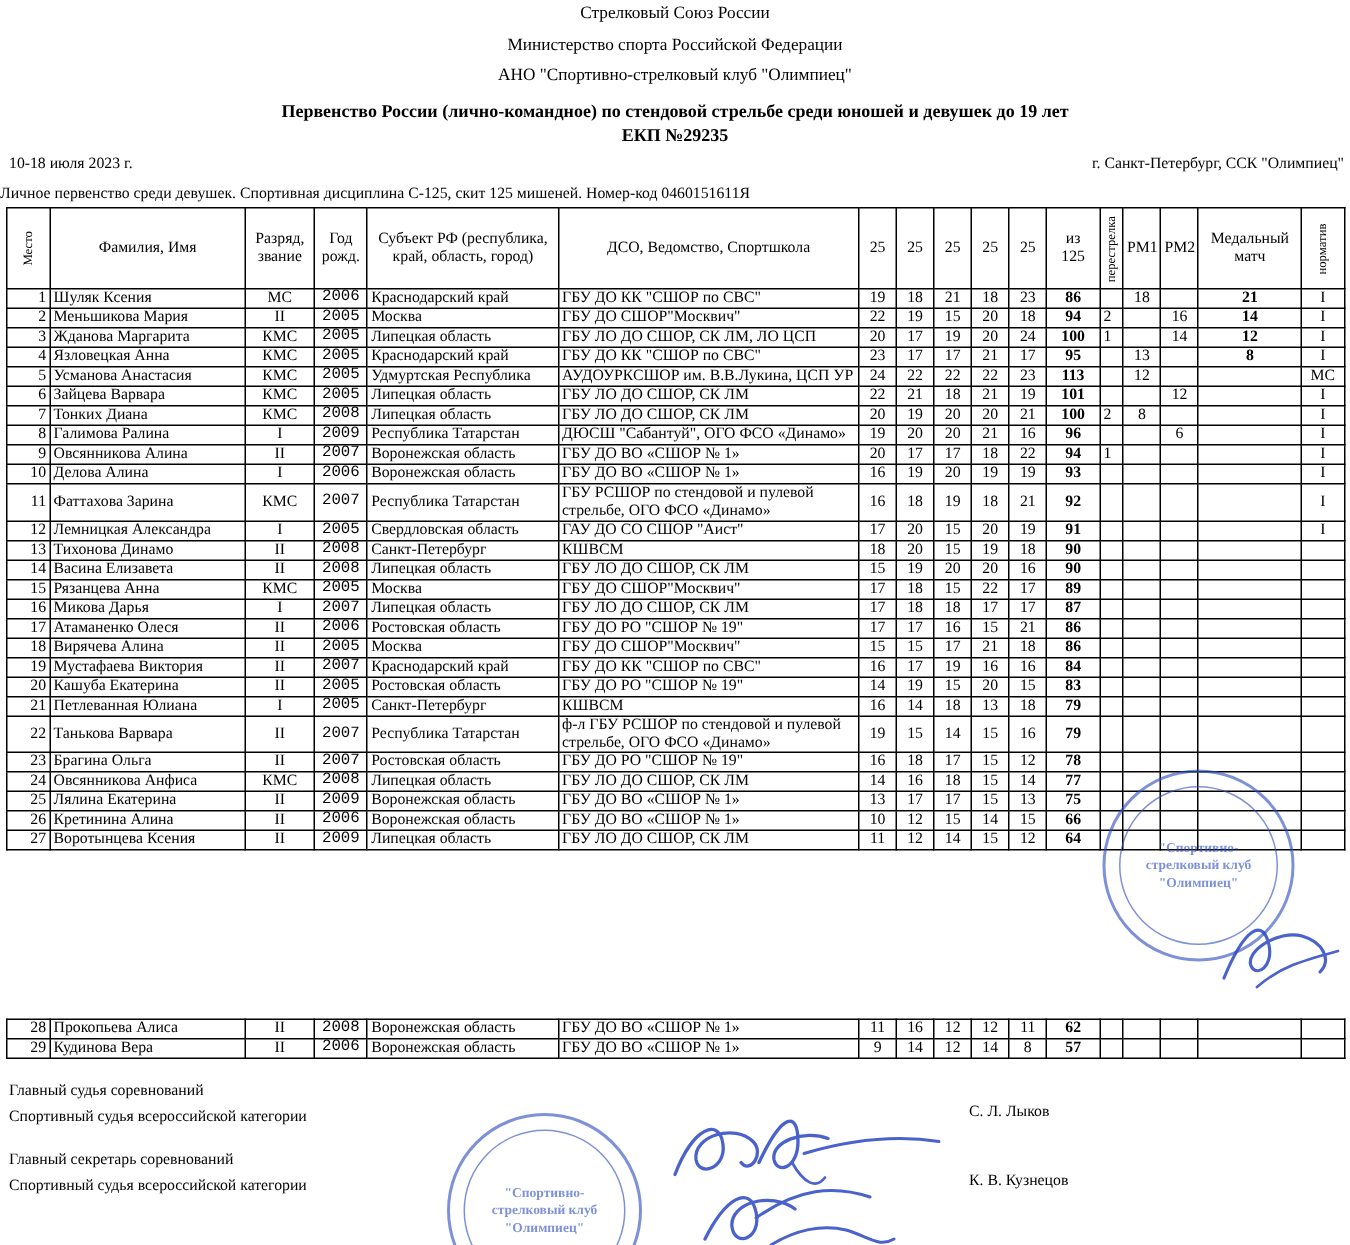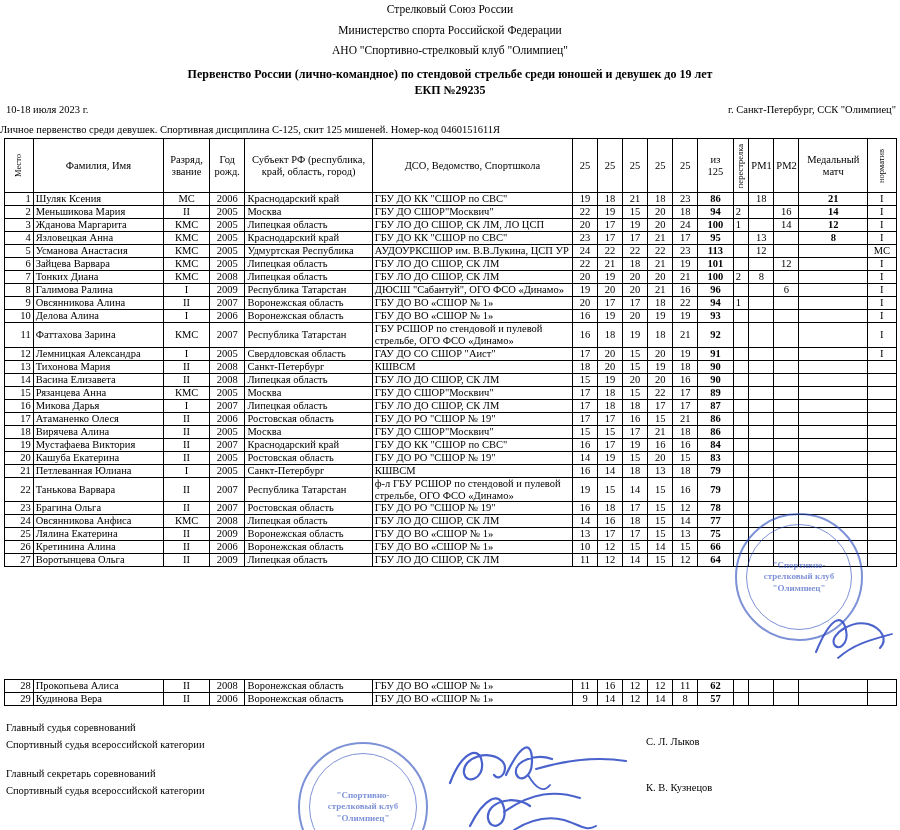--- a/index.html
+++ b/index.html
@@ -58,21 +58,21 @@
     transform: rotate(180deg);
     white-space: nowrap;
     font-size: 8.5px;
     margin: 0 auto;
   }
   .vh-wrap { display: flex; align-items: center; justify-content: center; height: 50px; }
 
   td.c-place   { text-align: right;  padding-right: 3px; }
   td.c-name    { text-align: left;   padding-left: 3px; }
   td.c-rank    { text-align: center; }
-  td.c-year    { text-align: center; }
+  td.c-year    { text-align: center; font-family: Liberation Mono, monospace; }
   td.c-region  { text-align: left;   padding-left: 3px; }
   td.c-club    { text-align: left;   padding-left: 3px; }
   td.c-s       { text-align: center; }
   td.c-total   { text-align: center; font-weight: bold; }
   td.c-shoot   { text-align: left; padding-left: 3px; }
   td.c-rm      { text-align: center; }
   td.c-medal   { text-align: center; font-weight: bold; }
   td.c-norm    { text-align: center; }
 
   .tall2 td { height: 27px; }
@@ -430,21 +430,21 @@
         <td class="c-s">19</td>
         <td class="c-total">91</td>
         <td class="c-shoot"></td>
         <td class="c-rm"></td>
         <td class="c-rm"></td>
         <td class="c-medal"></td>
         <td class="c-norm">I</td>
       </tr>
       <tr>
         <td class="c-place">13</td>
-        <td class="c-name">Тихонова Мария</td>
+        <td class="c-name">Тихонова Динамо</td>
         <td class="c-rank">II</td>
         <td class="c-year">2008</td>
         <td class="c-region">Санкт-Петербург</td>
         <td class="c-club">КШВСМ</td>
         <td class="c-s">18</td>
         <td class="c-s">20</td>
         <td class="c-s">15</td>
         <td class="c-s">19</td>
         <td class="c-s">18</td>
         <td class="c-total">90</td>
@@ -696,21 +696,21 @@
         <td class="c-s">15</td>
         <td class="c-total">66</td>
         <td class="c-shoot"></td>
         <td class="c-rm"></td>
         <td class="c-rm"></td>
         <td class="c-medal"></td>
         <td class="c-norm"></td>
       </tr>
       <tr>
         <td class="c-place">27</td>
-        <td class="c-name">Воротынцева Ольга</td>
+        <td class="c-name">Воротынцева Ксения</td>
         <td class="c-rank">II</td>
         <td class="c-year">2009</td>
         <td class="c-region">Липецкая область</td>
         <td class="c-club">ГБУ ЛО ДО СШОР, СК ЛМ</td>
         <td class="c-s">11</td>
         <td class="c-s">12</td>
         <td class="c-s">14</td>
         <td class="c-s">15</td>
         <td class="c-s">12</td>
         <td class="c-total">64</td>

